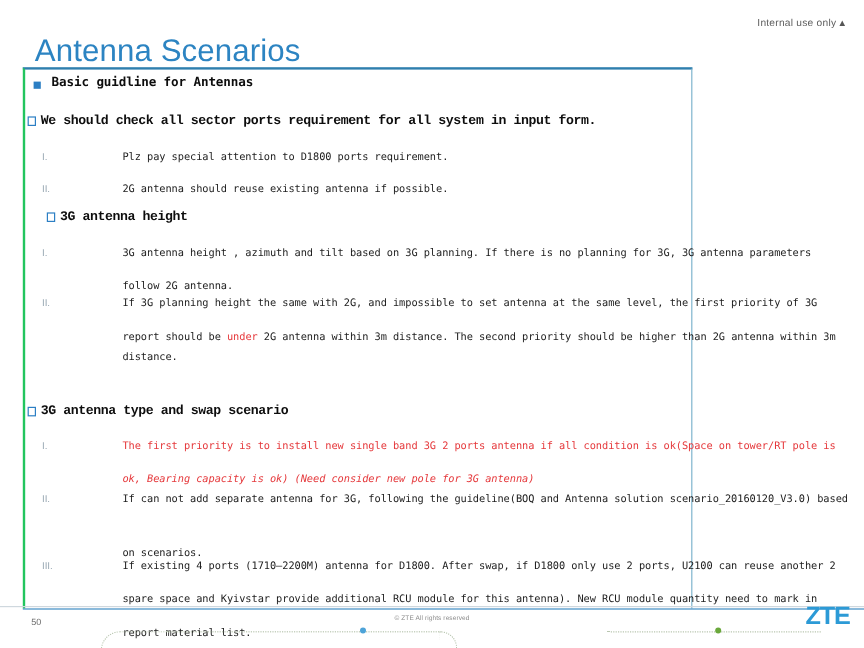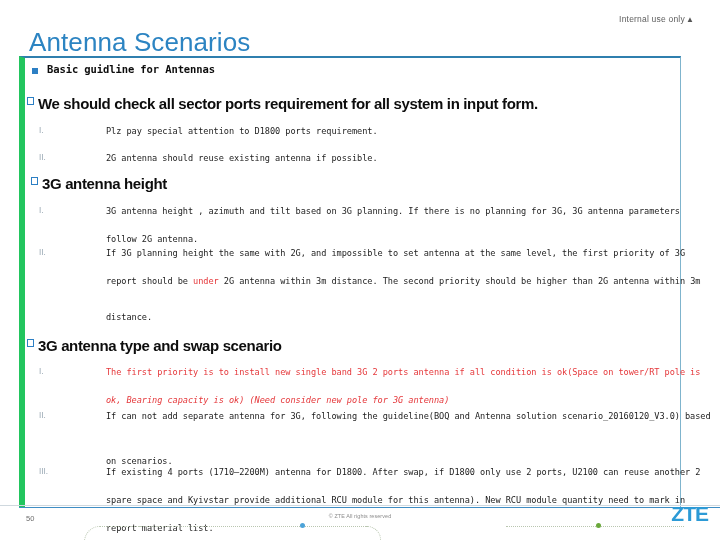--- a/index.html
+++ b/index.html
@@ -19,21 +19,21 @@
 
   
   .slide-header {
     position: absolute;
     top: 0; left: 0; right: 0;
     height: 56px;
   }
   .internal-use {
     position: absolute;
     top: 14px;
-    right: 26px;
+    right: 14px;
     font-size: 8.5px;
     color: #5d5d5d;
     letter-spacing: .2px;
     white-space: nowrap;
   }
   .internal-use .tri {
     display: inline-block;
     margin-left: 1px;
     font-size: 8px;
     color: #555;
@@ -47,23 +47,23 @@
     color: #2c84c2;
     letter-spacing: .1px;
     white-space: nowrap;
   }
 
   
   .content-frame {
     position: absolute;
     left: 19px;
     top: 56px;
-    width: 662px;
+    width: 558px;
     height: 451px;
-    border-left: 6px solid #22c55e;
+    border-left: 2px solid #22c55e;
     border-top: 2px solid #2f7fae;
     border-right: 1px solid #7fb4cd;
     border-bottom: none;
     box-sizing: border-box;
     background: #ffffff;
   }
   .content-inner {
     position: relative;
     padding: 0;
     height: 100%;
@@ -88,22 +88,22 @@
     width: 6px;
     height: 6px;
     background: #2c7fc4;
     display: block;
   }
 
   .lvl2 {
     position: relative;
     padding-left: 13px;
     margin: 0;
-    font-family: Liberation Sans, sans-serif;
-    font-size: 15px;
+    font-family: Liberation Mono, monospace;
+    font-size: 11px;
     font-weight: bold;
     color: #0d0d0d;
     letter-spacing: -0.35px;
     white-space: nowrap;
   }
   .lvl2 .box-bullet {
     position: absolute;
     left: 2px;
     top: 2px;
     width: 7px;
@@ -258,31 +258,31 @@
       <div class="lvl1" style="position: absolute; top: 5px; left: 0px; right: 0px;"><span class="sq-bullet"></span><span>Basic guidline for Antennas</span></div>
       <div class="lvl2" style="position: absolute; top: 37px; left: 0px; right: 0px;"><span class="box-bullet"></span><span>We should check all sector ports requirement for all system in input form.</span></div>
       <div class="lvl3" style="position: absolute; top: 66px; left: 0px; right: 0px;">
         <span class="rnum">I.</span>
         <span class="ln">Plz pay special attention to D1800 ports requirement.</span>
       </div>
       <div class="lvl3" style="position: absolute; top: 93px; left: 0px; right: 0px;">
         <span class="rnum">II.</span>
         <span class="ln">2G antenna should reuse existing antenna if possible.</span>
       </div>
-      <div class="lvl2" style="position: absolute; top: 117px; left: 4px; right: 0px;"><span class="box-bullet"></span><span>3G antenna height</span></div>
+      <div class="lvl2" style="position: absolute; top: 117px; left: 16px; right: 0px;"><span class="box-bullet"></span><span>3G antenna height</span></div>
       <div class="lvl3" style="position: absolute; top: 146px; left: 0px; right: 0px;">
         <span class="rnum">I.</span>
         <span class="ln">3G antenna height , azimuth and tilt based on 3G planning. If there is no planning for 3G,  3G  antenna parameters</span>
         <span class="ln" style="margin-top: 14px;">follow 2G antenna.</span>
       </div>
       <div class="lvl3" style="position: absolute; top: 188px; left: 0px; right: 0px;">
         <span class="rnum">II.</span>
         <span class="ln">If 3G planning height the same with 2G, and impossible to set antenna at the same level, the first priority of  3G</span>
         <span class="ln" style="margin-top: 14px;"><span>report should be </span><span class="red-word">under</span><span> 2G antenna within 3m distance. The second priority should be higher than 2G antenna within 3m</span></span>
-        <span class="ln" style="margin-top: 22px;">distance.</span>
+        <span class="ln" style="margin-top: 3px;">distance.</span>
       </div>
       <div class="lvl2" style="position: absolute; top: 279px; left: 0px; right: 0px;"><span class="box-bullet"></span><span>3G antenna type and swap scenario</span></div>
       <div class="lvl3 red" style="position: absolute; top: 307px; left: 0px; right: 0px;">
         <span class="rnum">I.</span>
         <span class="ln">The first priority is to install new single band 3G 2 ports antenna if all condition is ok(Space on tower/RT pole is</span>
         <span class="ln" style="margin-top: 14px; font-style: italic;">ok, Bearing capacity is ok) (Need consider new pole for 3G antenna)</span>
       </div>
       <div class="lvl3" style="position: absolute; top: 351px; left: 0px; right: 0px;">
         <span class="rnum">II.</span>
         <span class="ln">If can not  add separate antenna for 3G, following the guideline(BOQ and Antenna solution scenario_20160120_V3.0) based</span>

